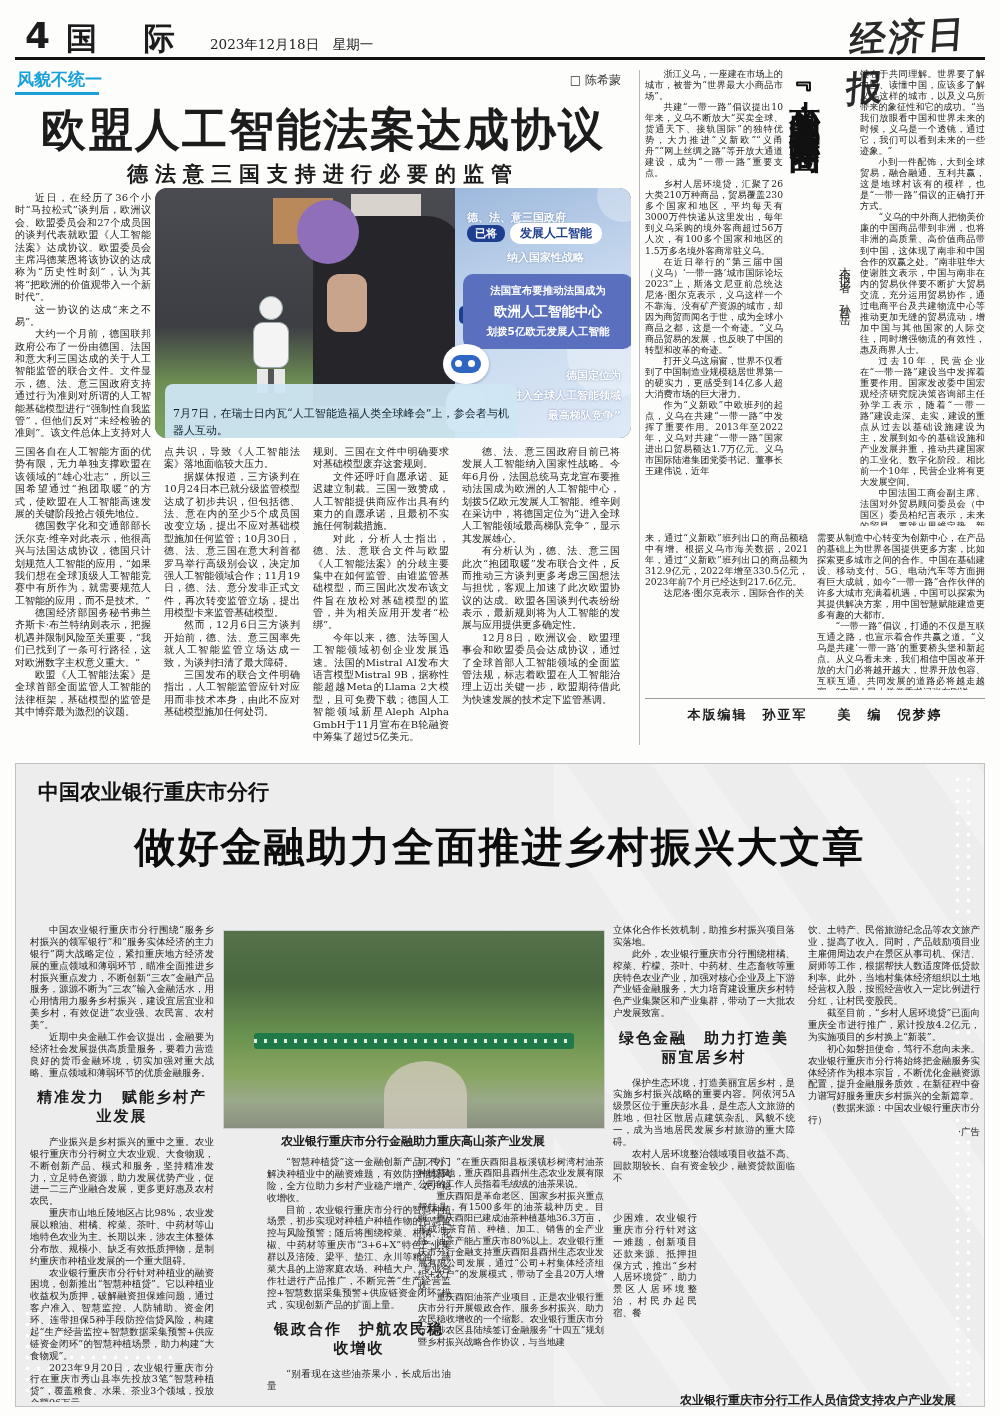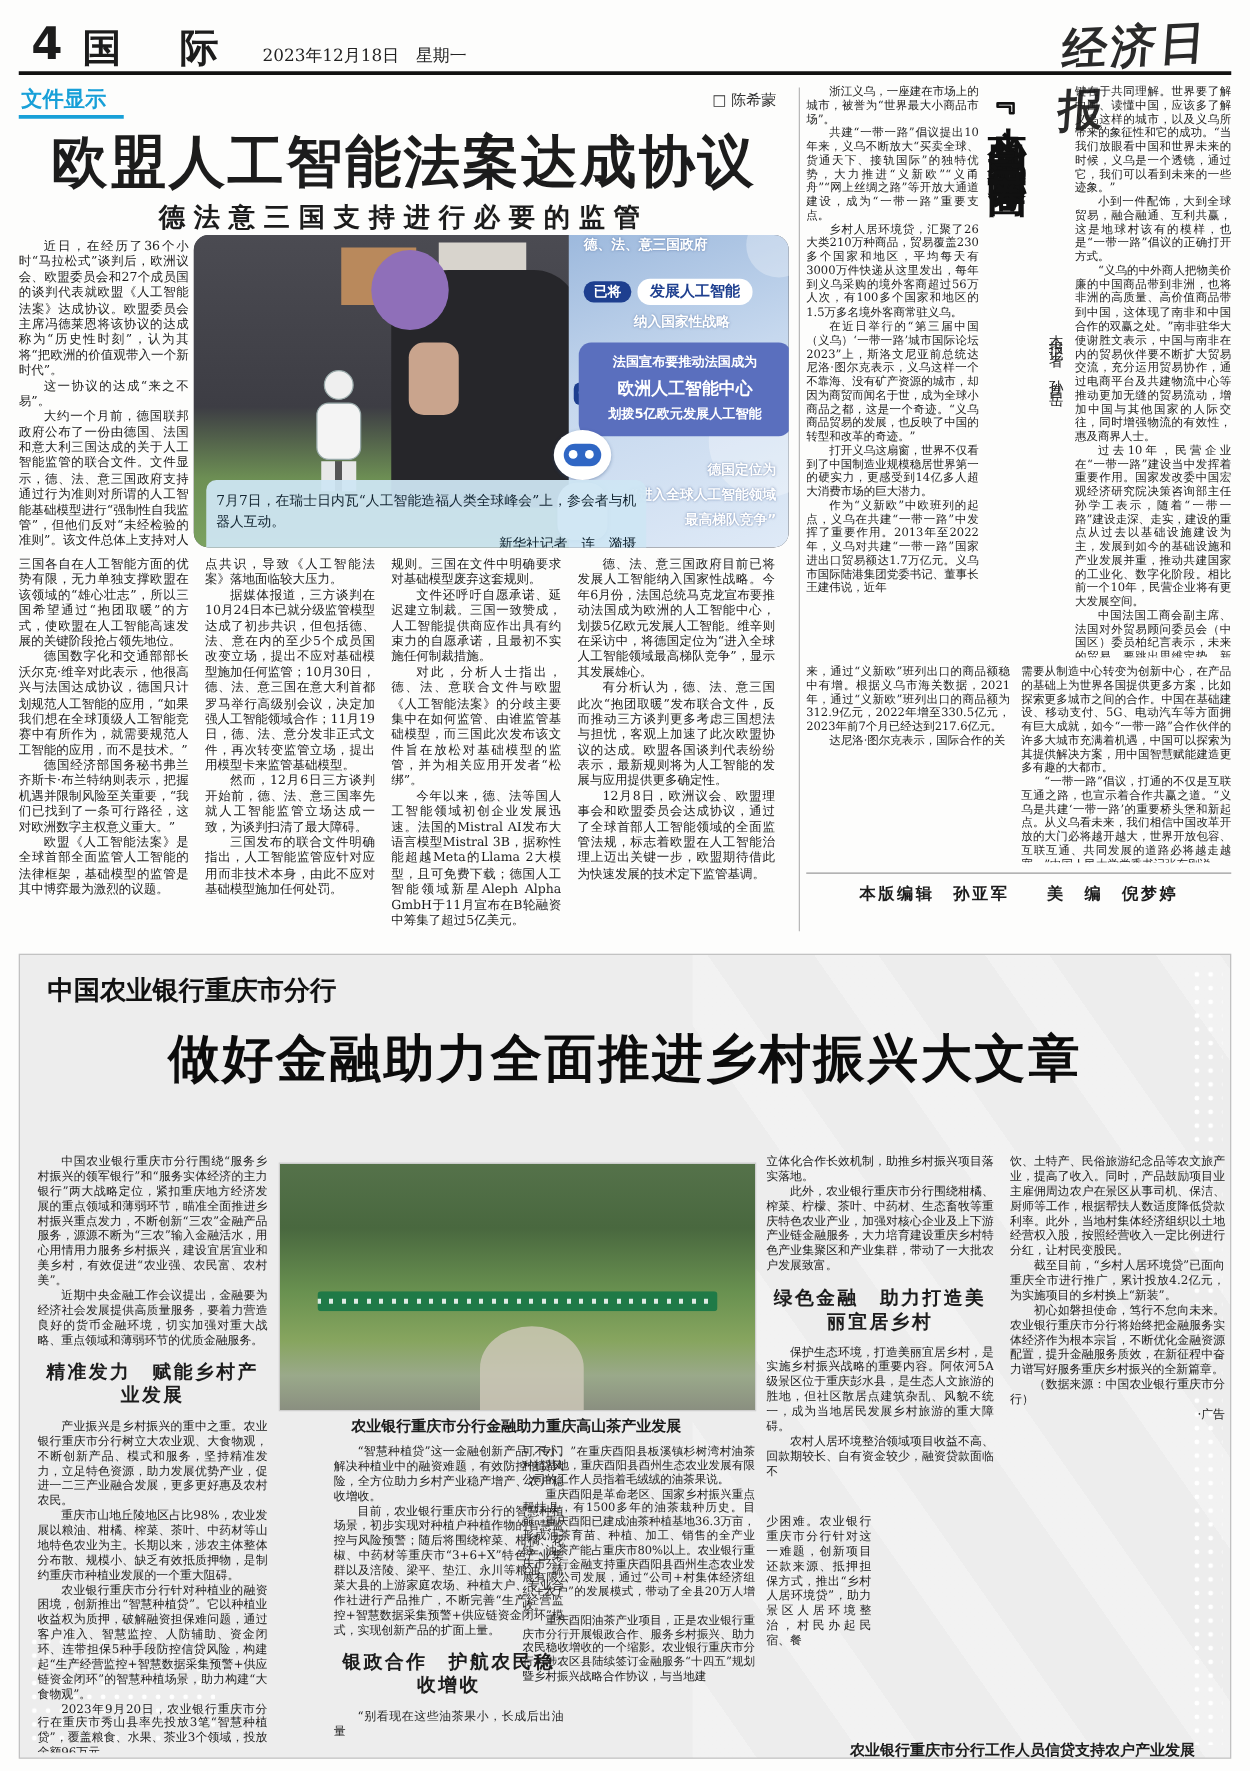--- a/index.html
+++ b/index.html
@@ -50,21 +50,21 @@
   .ip-block3{position:absolute;left:10px;top:178px;width:156px;text-align:right;font-weight:bold;
       font-size:11px;line-height:1.8;color:#fff;text-shadow:0 0 2px rgba(30,60,120,.6);}
   .robot{position:absolute;}
   .robot .rhead{width:46px;height:40px;background:#fff;border-radius:50%;box-shadow:0 1px 3px rgba(40,70,120,.4);position:relative;}
   .robot .rface{position:absolute;left:8px;top:11px;width:30px;height:18px;background:#2f66c4;border-radius:9px;}
   .robot .reye{position:absolute;top:5px;width:7px;height:7px;background:#fff;border-radius:50%;}
   .robot .rbody{width:40px;height:46px;background:#fff;border-radius:16px 16px 12px 12px;margin:2px 0 0 3px;box-shadow:0 1px 3px rgba(40,70,120,.4);}
   .robohead-icon{position:absolute;width:24px;height:18px;background:#1e3f8f;border-radius:5px;}
   .robohead-icon i{position:absolute;top:5px;width:6px;height:6px;background:#9fd3ff;border-radius:50%;}
   .photocap{position:absolute;background:rgba(206,229,243,.94);border-radius:8px;color:#10222e;
-      font-size:11px;line-height:1.55;padding:8px 8px;text-align:justify;}
+      font-size:11px;line-height:1.55;padding:21px 8px;text-align:justify;}
   .photocap .credit{display:block;text-align:right;}
   
   .vhead{writing-mode:vertical-rl;text-orientation:upright;font-family:"DejaVu Sans",sans-serif;
       font-weight:bold;font-size:31px;letter-spacing:4px;line-height:1.3;color:#111;}
   .vbyline{writing-mode:vertical-rl;text-orientation:upright;font-size:11.5px;letter-spacing:5px;color:#222;}
   .editor{font-weight:bold;font-size:13px;text-align:center;letter-spacing:2px;}
   .thinrule{background:#9a9a9a;}
   .vdivider{background:#b9b9b9;}
   
   .ad{background:#ededed;border:1px solid #c2c2c2;overflow:hidden;}
@@ -90,21 +90,21 @@
 
 <div class="page">
 
   <div class="abs pagenum" style="left:25px;top:15px;">4</div>
   <div class="abs section" style="left:66px;top:18px;">国 际</div>
   <div class="abs mdate" style="left:210px;top:36px;">2023年12月18日　星期一</div>
   <div class="abs papername" style="left:848px;top:12px;">经济日报</div>
   <div class="abs mast-rule" style="left:15px;top:57px;width:970px;height:3px;"></div>
 
   <div class="abs" style="left:15px;top:66px;width:616px;height:680px;">
-    <div class="abs kicker" style="left:2px;top:2px;">文件显示</div>
+    <div class="abs kicker" style="left:2px;top:2px;">风貌不统一</div>
     <div class="abs kicker-line" style="left:0;top:26px;width:84px;height:3px;"></div>
     <div class="abs byline" style="right:10px;top:6px;">□ 陈希蒙</div>
     <div class="abs headline1" style="left:0;top:34px;width:616px;">欧盟人工智能法案达成协议</div>
     <div class="abs subhead1" style="left:0;top:94px;width:616px;">德法意三国支持进行必要的监管</div>
 
     <div class="abs col t10" style="left:0;top:126px;width:136px;height:246px;">
         <p class="para">近日，在经历了36个小时“马拉松式”谈判后，欧洲议会、欧盟委员会和27个成员国的谈判代表就欧盟《人工智能法案》达成协议。欧盟委员会主席冯德莱恩将该协议的达成称为“历史性时刻”，认为其将“把欧洲的价值观带入一个新时代”。</p>
         <p class="para">这一协议的达成“来之不易”。</p>
         <p class="para">大约一个月前，德国联邦政府公布了一份由德国、法国和意大利三国达成的关于人工智能监管的联合文件。文件显示，德、法、意三国政府支持通过行为准则对所谓的人工智能基础模型进行“强制性自我监管”，但他们反对“未经检验的准则”。该文件总体上支持对人工智能进行必要的监管，但强调相关法规应该只用于规范人工智能的应用，而非技术本身。</p>
       </div>
@@ -122,21 +122,21 @@
             <div class="nlegs"></div>
         </div>
       </div>
       <div class="infopanel">
         <div class="deco" style="right:-18px;top:-18px;width:52px;height:52px;"></div>
         <div class="deco" style="right:-26px;bottom:40px;width:90px;height:90px;"></div>
         <div class="robohead-icon" style="left:4px;top:118px;">
             <i style="left:4px;"></i>
             <i style="left:13px;"></i>
           </div>
-        <div class="ip-line" style="position:absolute;left:12px;top:0;">德、法、意三国政府</div>
+        <div class="ip-line" style="position:absolute;left:12px;top:22px;">德、法、意三国政府</div>
         <div style="position:absolute;left:12px;top:34px;">
           <span class="ip-tag">已将</span>
           <span class="ip-pill">发展人工智能</span>
         </div>
         <div class="ip-line" style="position:absolute;left:52px;top:62px;">纳入国家性战略</div>
         <div class="ip-block2">
           <div>法国宣布要推动法国成为</div>
           <div class="big">欧洲人工智能中心</div>
           <div>划拨5亿欧元发展人工智能</div>
         </div>
@@ -171,21 +171,21 @@
       <div class="col t10" style="width:136px;height:298px;">
           <p class="para noind">点共识，导致《人工智能法案》落地面临较大压力。</p>
           <p class="para">据媒体报道，三方谈判在10月24日本已就分级监管模型达成了初步共识，但包括德、法、意在内的至少5个成员国改变立场，提出不应对基础模型施加任何监管；10月30日，德、法、意三国在意大利首都罗马举行高级别会议，决定加强人工智能领域合作；11月19日，德、法、意分发非正式文件，再次转变监管立场，提出用模型卡来监管基础模型。</p>
           <p class="para">然而，12月6日三方谈判开始前，德、法、意三国率先就人工智能监管立场达成一致，为谈判扫清了最大障碍。</p>
           <p class="para">三国发布的联合文件明确指出，人工智能监管应针对应用而非技术本身，由此不应对基础模型施加任何处罚。</p>
         </div>
       <div class="col t10" style="width:136px;height:298px;">
           <p class="para noind">规则。三国在文件中明确要求对基础模型废弃这套规则。</p>
           <p class="para">文件还呼吁自愿承诺、延迟建立制裁。三国一致赞成，人工智能提供商应作出具有约束力的自愿承诺，且最初不实施任何制裁措施。</p>
           <p class="para">对此，分析人士指出，德、法、意联合文件与欧盟《人工智能法案》的分歧主要集中在如何监管、由谁监管基础模型，而三国此次发布该文件旨在放松对基础模型的监管，并为相关应用开发者“松绑”。</p>
-          <p class="para">今年以来，德、法等国人工智能领域初创企业发展迅速。法国的Mistral AI发布大语言模型Mistral 3B，据称性能超越Meta的Llama 2大模型，且可免费下载；德国人工智能领域新星Aleph Alpha GmbH于11月宣布在B轮融资中筹集了超过5亿美元。</p>
+          <p class="para">今年以来，德、法等国人工智能领域初创企业发展迅速。法国的Mistral AI发布大语言模型Mistral 9B，据称性能超越Meta的Llama 2大模型，且可免费下载；德国人工智能领域新星Aleph Alpha GmbH于11月宣布在B轮融资中筹集了超过5亿美元。</p>
         </div>
       <div class="col t10" style="width:158px;height:298px;">
           <p class="para">德、法、意三国政府目前已将发展人工智能纳入国家性战略。今年6月份，法国总统马克龙宣布要推动法国成为欧洲的人工智能中心，划拨5亿欧元发展人工智能。维辛则在采访中，将德国定位为“进入全球人工智能领域最高梯队竞争”，显示其发展雄心。</p>
           <p class="para">有分析认为，德、法、意三国此次“抱团取暖”发布联合文件，反而推动三方谈判更多考虑三国想法与担忧，客观上加速了此次欧盟协议的达成。欧盟各国谈判代表纷纷表示，最新规则将为人工智能的发展与应用提供更多确定性。</p>
           <p class="para">12月8日，欧洲议会、欧盟理事会和欧盟委员会达成协议，通过了全球首部人工智能领域的全面监管法规，标志着欧盟在人工智能治理上迈出关键一步，欧盟期待借此为快速发展的技术定下监管基调。</p>
         </div>
     </div>
   </div>
 
   <div class="abs vdivider" style="left:639px;top:70px;width:1px;height:675px;"></div>

